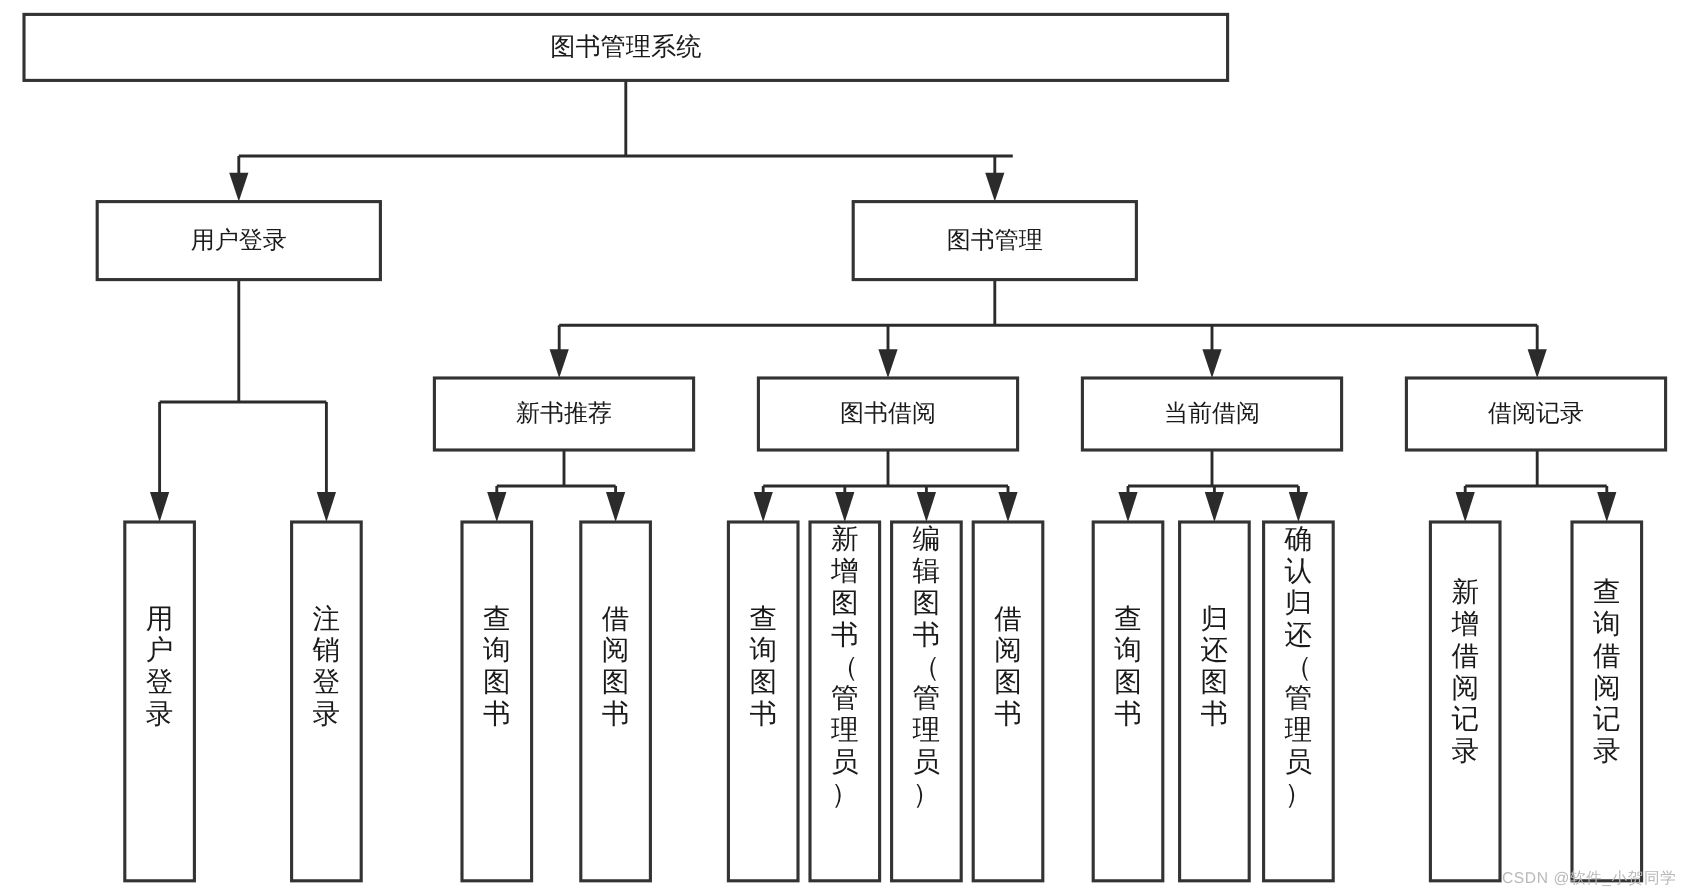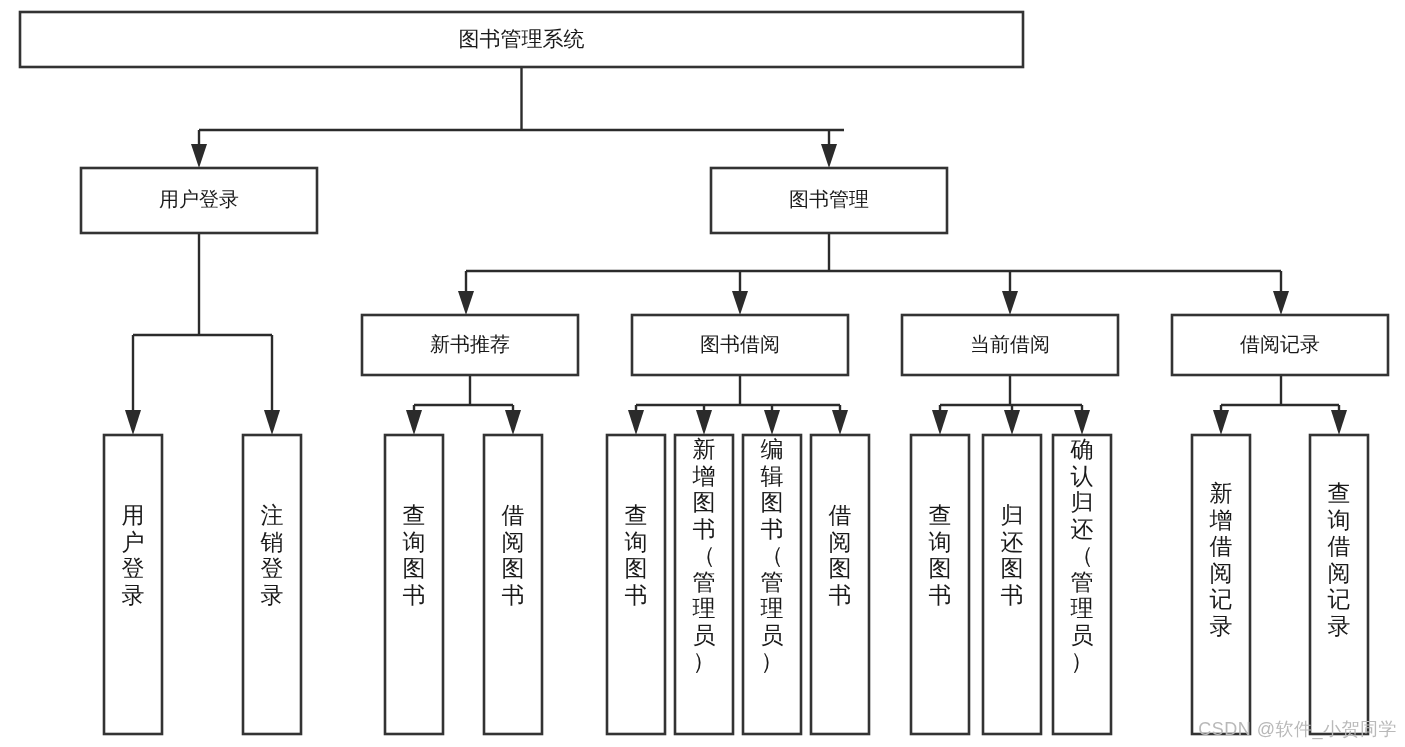--- a/index.html
+++ b/index.html
@@ -55,21 +55,21 @@
   }
   .arrow-head {
     fill: #2b2b2b;
     stroke: none;
   }
   .watermark {
     position: absolute;
     right: 8px;
     bottom: 6px;
     font-family: "Liberation Sans", "DejaVu Sans", sans-serif;
-    font-size: 18px;
+    font-size: 13px;
     color: #b9b9b9;
     letter-spacing: 0.5px;
     white-space: nowrap;
     user-select: none;
   }
 </style>
 </head>
 <body>
 
 <div id="diagram-root">

